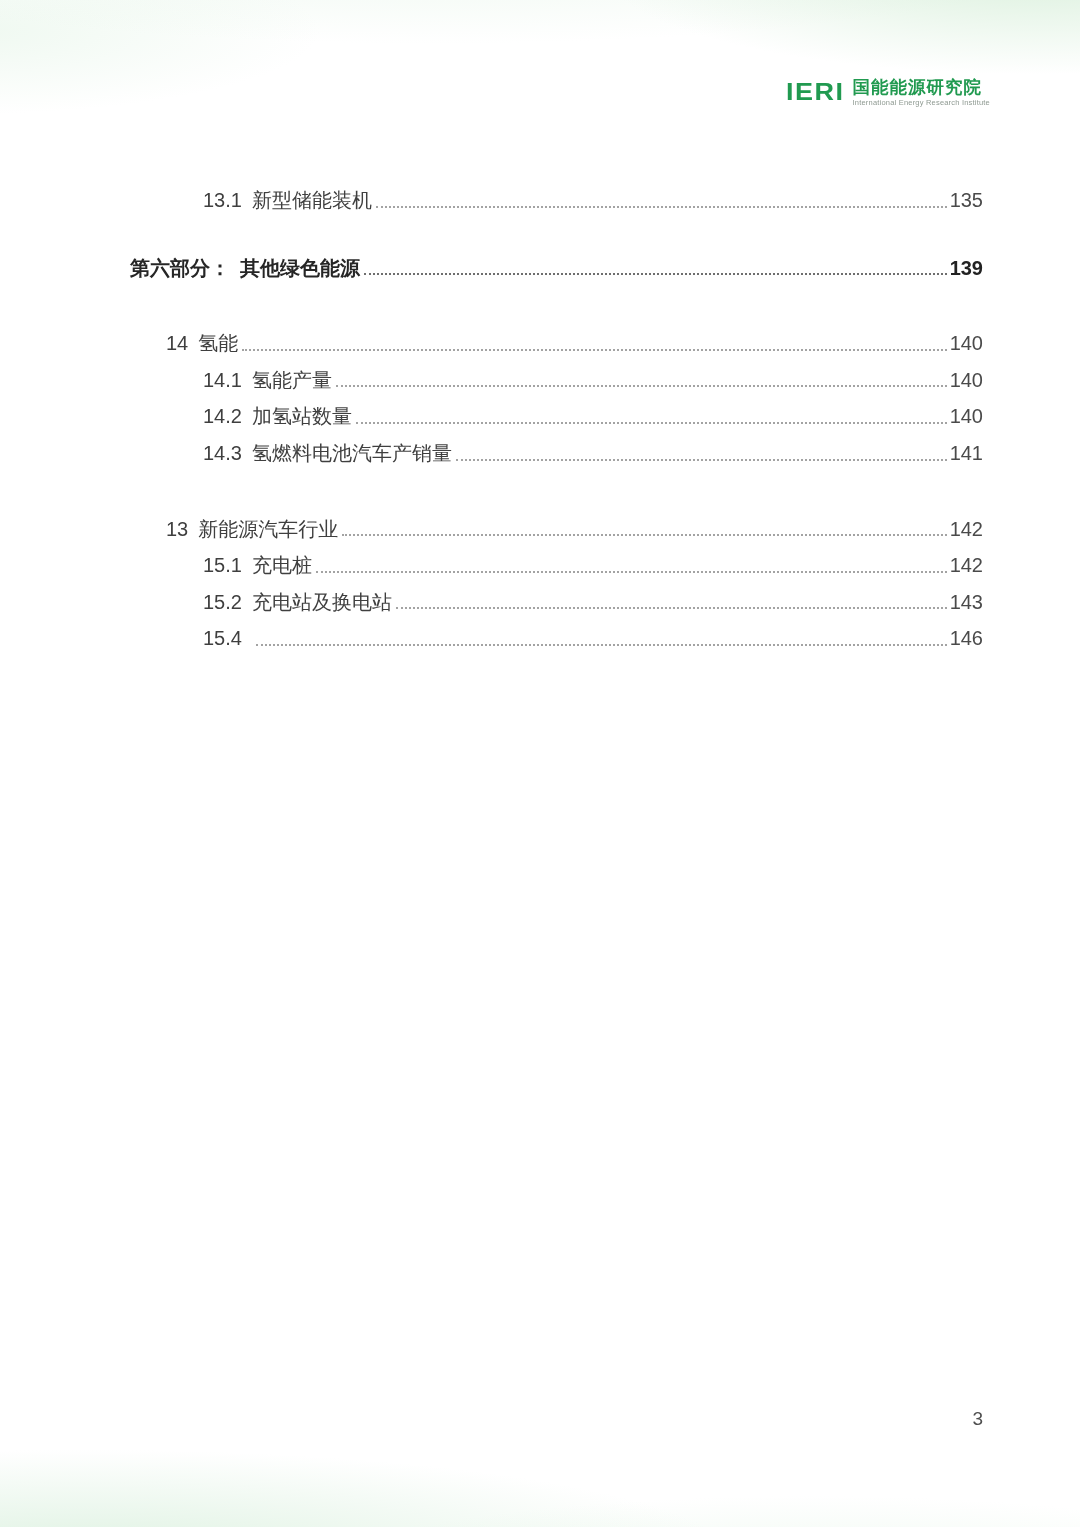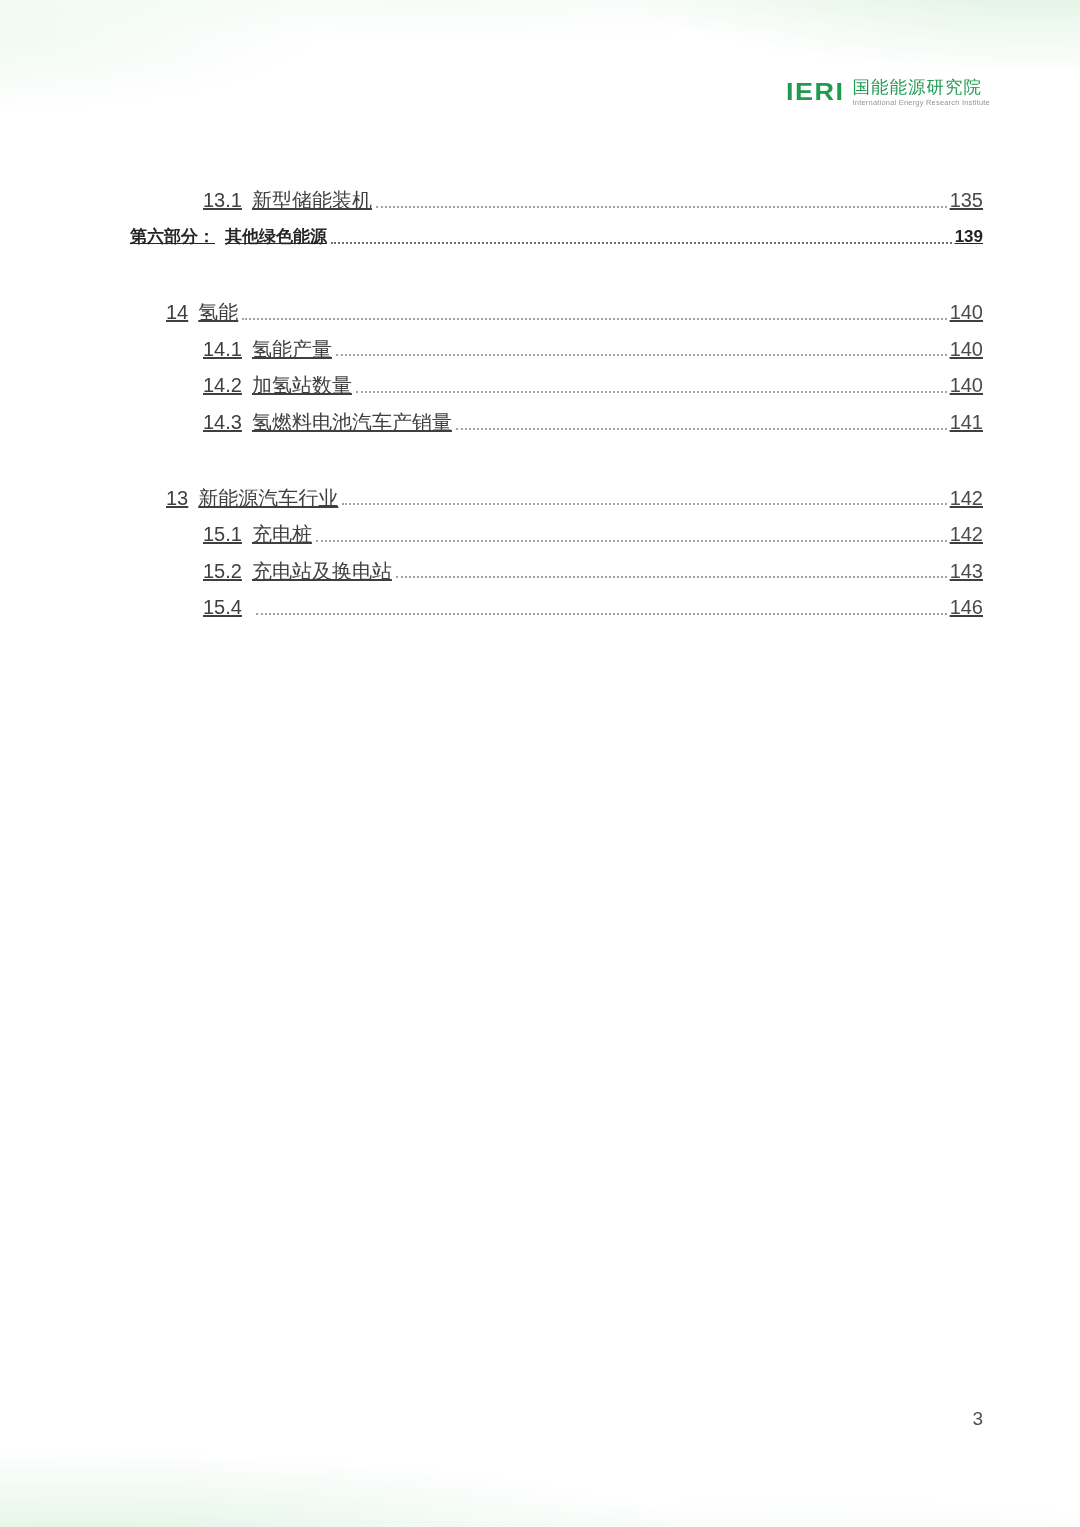--- a/index.html
+++ b/index.html
@@ -36,21 +36,21 @@
     line-height: 1;
     transform: scaleY(0.92);
   }
   .logo-names {
     display: flex;
     flex-direction: column;
     gap: 2px;
   }
   .logo-cn {
     font-size: 17.5px;
-    font-weight: 400;
+    font-weight: 700;
     letter-spacing: 1px;
     line-height: 1;
     white-space: nowrap;
   }
   .logo-en {
     font-size: 7.5px;
     color: #8f9a92;
     letter-spacing: 0.2px;
     line-height: 1;
     white-space: nowrap;
@@ -63,29 +63,29 @@
     left: 130px;
     right: 97px;
   }
   .toc-row {
     display: flex;
     align-items: flex-end;
     height: 36.6px;
     font-size: 20px;
     color: #3f3f3f;
     cursor: pointer;
-    text-decoration: underline;
   }
   .toc-row > span { line-height: 36.6px; }
   .toc-row.lvl1 { margin-left: 36px; margin-top: 39px; }
   .toc-row.lvl2 { margin-left: 73px; }
   .toc-row.bold {
     font-weight: 700;
     color: #262626;
-    font-size: 17px;
+    font-size: 20px;
+    margin-top: 31px;
   }
   .toc-num { margin-right: 10px; white-space: nowrap; }
   .toc-title { white-space: nowrap; }
   .toc-leader {
     flex: 1;
     margin: 0 3px 11px 4px;
     align-self: flex-end;
     border-bottom: 2px dotted #a3a3a3;
     min-width: 30px;
   }

